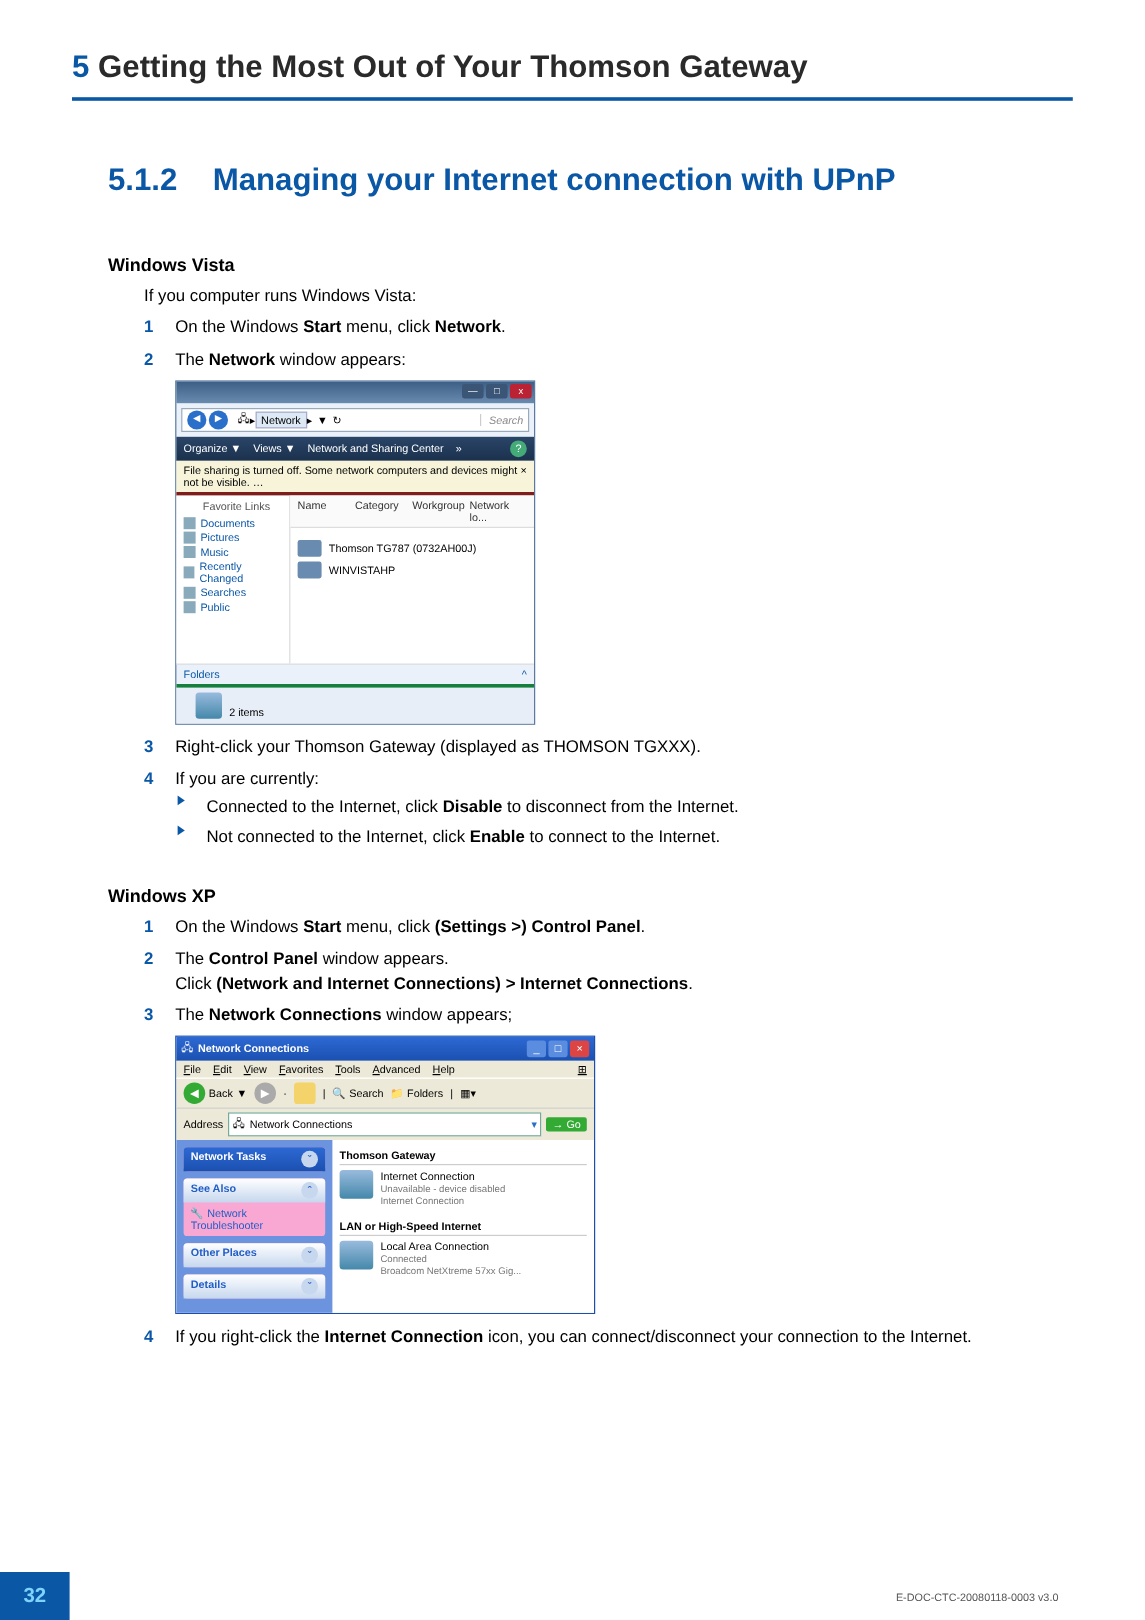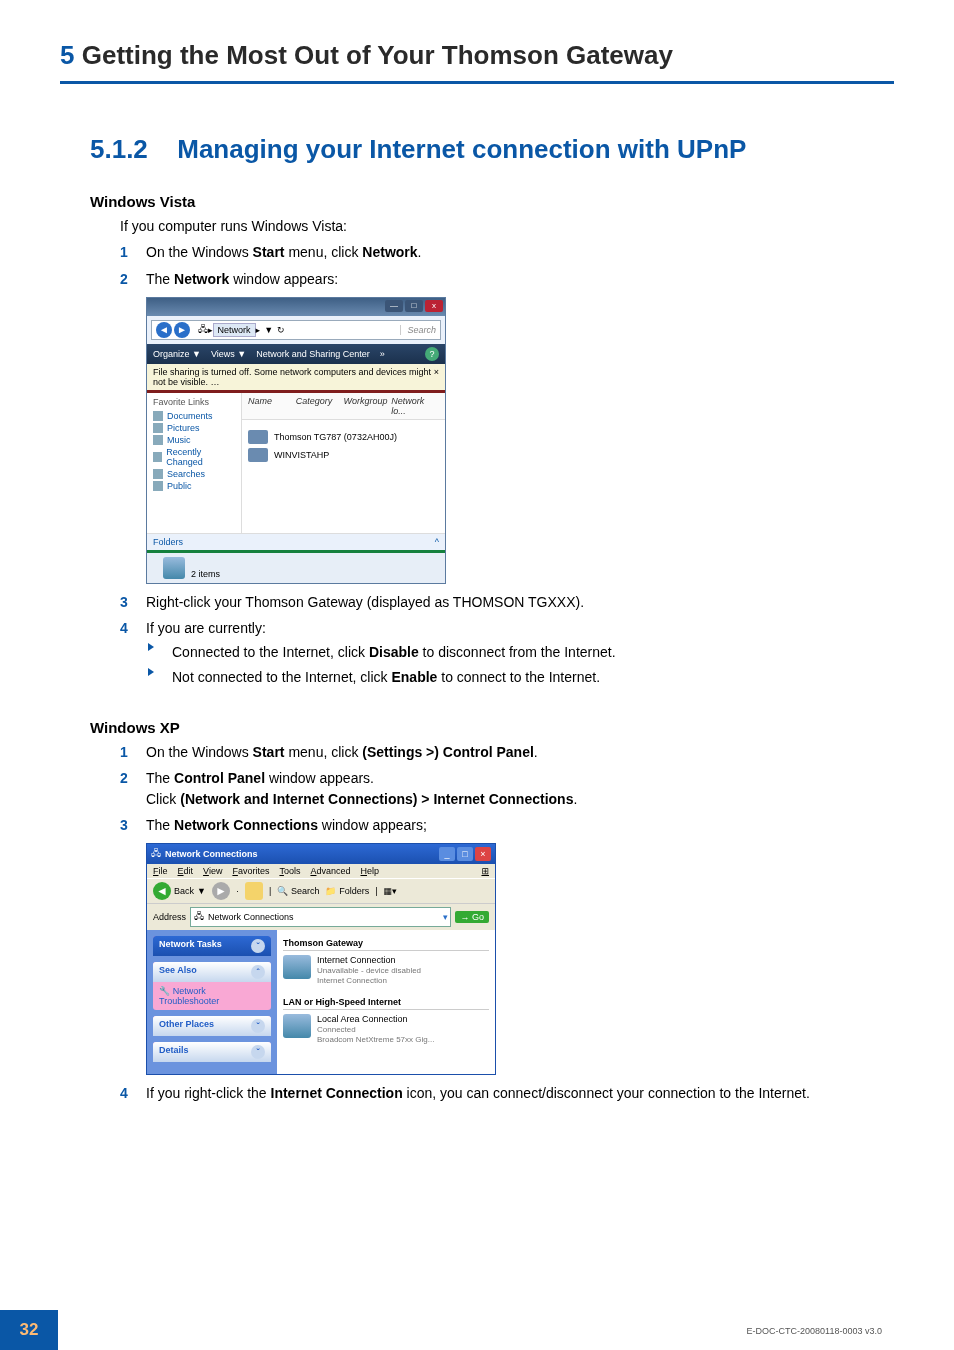--- a/index.html
+++ b/index.html
@@ -1,56 +1,56 @@
 <!DOCTYPE html>
 <html><head>
 <meta charset="utf-8">
 <style>
   * { box-sizing: border-box; margin: 0; padding: 0; }
   html, body { width: 954px; background: #fff; font-family: Arial, Helvetica, sans-serif; color: #000; }
   .page { width: 954px; height: 1350px; position: relative; padding: 40px 60px 0 60px; }
   .chapter-title { font-size: 26px; font-weight: bold; color: #2a2a2a; padding-bottom: 10px; border-bottom: 3px solid #0a57a6; margin-bottom: 50px; }
   .chapter-title .num { color: #0a57a6; }
-  .section-title { color: #0a57a6; font-size: 26px; font-weight: bold; margin-bottom: 28px; padding-left: 30px; }
+  .section-title { color: #0a57a6; font-size: 26px; font-weight: bold; margin-bottom: 48px; padding-left: 30px; }
   .section-title .secnum { display: inline-block; width: 80px; }
   .subhead { font-size: 15px; font-weight: bold; margin: 18px 0 6px 30px; }
   .body-text { font-size: 14px; margin: 0 0 6px 60px; line-height: 1.45; }
   ol.steps { list-style: none; margin: 0 0 0 60px; padding: 0; }
   ol.steps > li { display: flex; font-size: 14px; margin-bottom: 6px; line-height: 1.45; }
   ol.steps > li > .marker { color: #0a57a6; font-weight: bold; width: 26px; flex: 0 0 26px; }
   ol.steps > li > .content { flex: 1; }
   .content b { font-weight: bold; }
   ul.bullets { list-style: none; margin: 4px 0 4px 0; padding: 0; }
   ul.bullets > li { display: flex; font-size: 14px; margin-bottom: 4px; }
   ul.bullets > li > .bmark { width: 26px; flex: 0 0 26px; color: #0a57a6; }
   ul.bullets > li > .bmark svg { display: block; }
   .screenshot { margin: 8px 0 8px 86px; }
   .footer { position: absolute; bottom: 0; left: 0; width: 100%; height: 44px; }
-  .footer .pagenum-box { position: absolute; left: 0; bottom: 0; background: #0a57a6; color: #fdba74; width: 58px; height: 40px; font-size: 17px; font-weight: bold; display: flex; align-items: center; justify-content: center; }
+  .footer .pagenum-box { position: absolute; left: 0; bottom: 0; background: #0a57a6; color: #7dd3fc; width: 58px; height: 40px; font-size: 17px; font-weight: bold; display: flex; align-items: center; justify-content: center; }
   .footer .docref { position: absolute; right: 72px; bottom: 14px; color: #555; font-size: 9px; }
 
   
   .win-vista { width: 300px; border: 1px solid #5b7a9f; background: #eaf1fb; font-size: 9px; color: #000; }
   .win-vista .title { height: 18px; background: linear-gradient(#3e5f85,#6a8bb0); position: relative; }
   .win-vista .title .btns { position: absolute; right: 2px; top: 2px; display: flex; gap: 2px; }
   .win-vista .title .btns span { width: 18px; height: 12px; background: #3b5577; display: inline-block; border-radius: 2px; text-align: center; color: #fff; font-size: 8px; line-height: 12px; }
   .win-vista .title .btns .close { background: #b23; }
   .win-vista .addr { height: 20px; background: #fff; margin: 4px; display: flex; align-items: center; padding: 0 4px; border: 1px solid #9ab; }
   .win-vista .addr .nav { width: 16px; height: 16px; border-radius: 50%; background: #2a6fc9; color:#fff; text-align:center; line-height:16px; margin-right:2px; font-size:10px; }
   .win-vista .addr .crumb { background:#dde8f5; padding:1px 4px; border:1px solid #aac; }
   .win-vista .addr .search { margin-left:auto; color:#888; font-style:italic; border-left:1px solid #ccc; padding-left:6px; }
   .win-vista .toolbar { background: linear-gradient(#2a4568,#1b314d); color: #fff; padding: 3px 6px; display:flex; gap:10px; align-items:center; }
   .win-vista .toolbar .help { margin-left:auto; width:14px; height:14px; border-radius:50%; background:#4a7; color:#fff; text-align:center; line-height:14px; }
   .win-vista .infobar { background:#f7f4d9; padding:3px 6px; border-bottom:3px solid #7f1d1d; display:flex; justify-content:space-between; }
   .win-vista .main { display:flex; height:140px; background:#fff; }
   .win-vista .side { width:95px; padding:4px 6px; border-right:1px solid #ddd; }
-  .win-vista .side .h { color:#555; margin-bottom:4px; }
+  .win-vista .side .h { color:#555; margin-bottom:4px;margin-left:16px; }
   .win-vista .side a { display:flex; align-items:center; gap:4px; color:#0a57a6; text-decoration:none; margin:2px 0; }
   .win-vista .side .ico { width:10px; height:10px; background:#8ab; display:inline-block; }
-  .win-vista .cols { padding:3px 6px; display:flex; color:#333; border-bottom:1px solid #ddd; background:#fafafa;font-style:italic;}
+  .win-vista .cols { padding:3px 6px; display:flex; color:#333; border-bottom:1px solid #ddd; background:#fafafa;}
   .win-vista .cols span { flex:1; }
   .win-vista .items { padding:6px; flex:1; }
   .win-vista .item { display:flex; align-items:center; gap:6px; margin:4px 0; }
   .win-vista .item .icon-router, .win-vista .item .icon-pc { width:20px; height:14px; background:#6a8bb0; border-radius:2px; }
   .win-vista .folders { padding:3px 6px; color:#0a57a6; border-top:1px solid #ddd; display:flex; justify-content:space-between; }
   .win-vista .status { padding:4px 16px; background:#e7eef7; border-top:3px solid #15803d; display:flex; align-items:flex-end; gap:6px; }
   .win-vista .status .bigicon { width:22px; height:22px; background:linear-gradient(#9bd,#48a); border-radius:3px; }
 
   
   .win-xp { width: 350px; border: 1px solid #1b4fab; font-size: 9px; }

